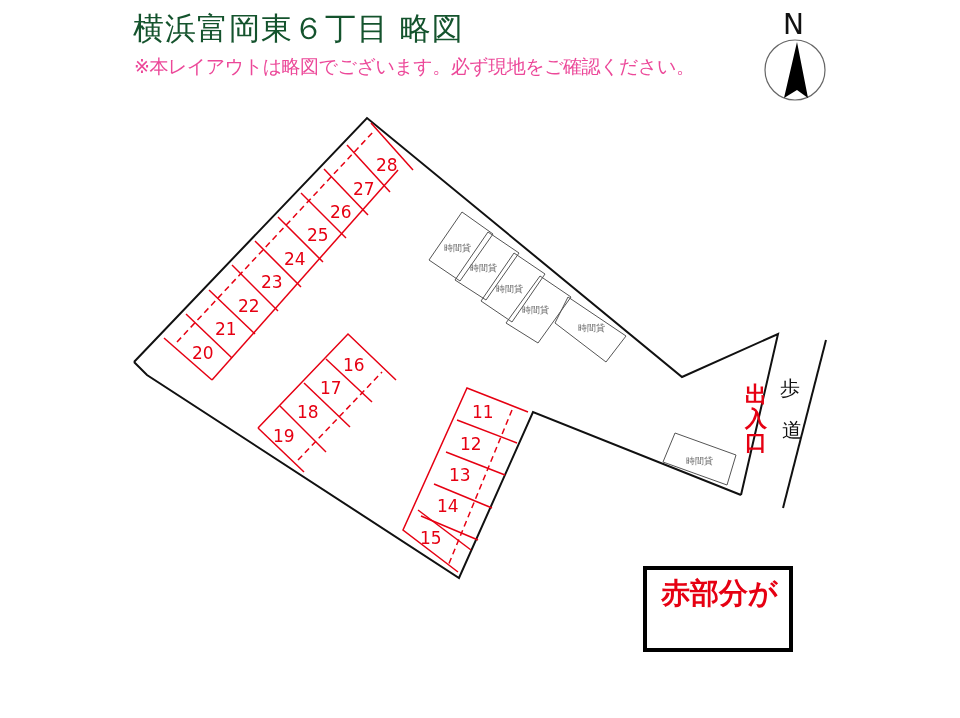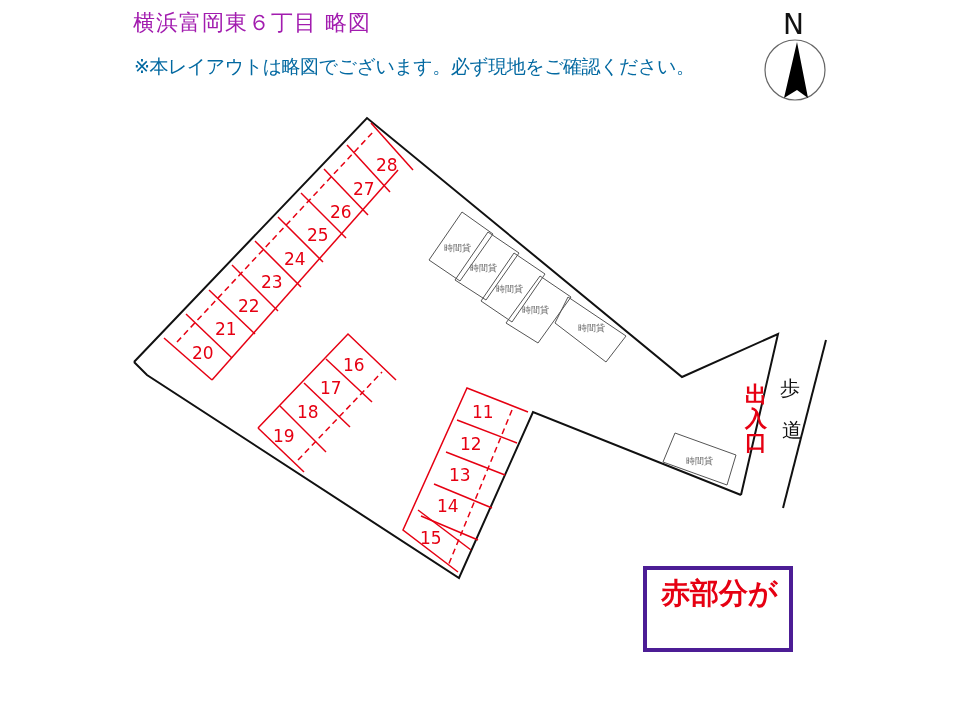--- a/index.html
+++ b/index.html
@@ -1,26 +1,26 @@
 <!DOCTYPE html>
 <html><head>
   <meta charset="utf-8">
   <style>
     html, body { margin: 0; padding: 0; background: #ffffff; }
     body { width: 960px; height: 718px; position: relative; overflow: hidden;
            font-family: "DejaVu Sans", "Liberation Sans", sans-serif; }
-    .title { position: absolute; left: 133px; top: 8px; font-size: 22px; color: #a21caf;
+    .title { position: absolute; left: 133px; top: 8px; font-size: 31px; color: #14532d;
              letter-spacing: 1px; white-space: nowrap; }
-    .note { position: absolute; left: 134px; top: 54px; font-size: 19px; color: #0369a1;
+    .note { position: absolute; left: 134px; top: 54px; font-size: 19px; color: #ec4899;
             white-space: nowrap; letter-spacing: -0.5px; }
     .compass { position: absolute; left: 760px; top: 8px; width: 70px; height: 95px; }
     .compass-n { position: absolute; left: 783px; top: 8px; font-size: 28px; color: #111; }
     svg.map { position: absolute; left: 0; top: 0; }
     .legend { position: absolute; left: 643px; top: 566px; width: 150px; height: 86px;
-              border: 4px solid #4c1d95; box-sizing: border-box; color: #e60012;
+              border: 4px solid #000000; box-sizing: border-box; color: #e60012;
               font-size: 29px; line-height: 34px; padding: 6px 0 0 14px; font-weight: bold; }
     .legend span { display: block; white-space: nowrap; }
     .road-label { position: absolute; font-size: 20px; color: #111; }
     .entrance { position: absolute; left: 744px; top: 383px; font-size: 22px; color: #e60012;
                 line-height: 24px; width: 24px; text-align: center; font-weight: bold; }
     .entrance span { display: block; }
   </style>
 </head>
 <body>
 

